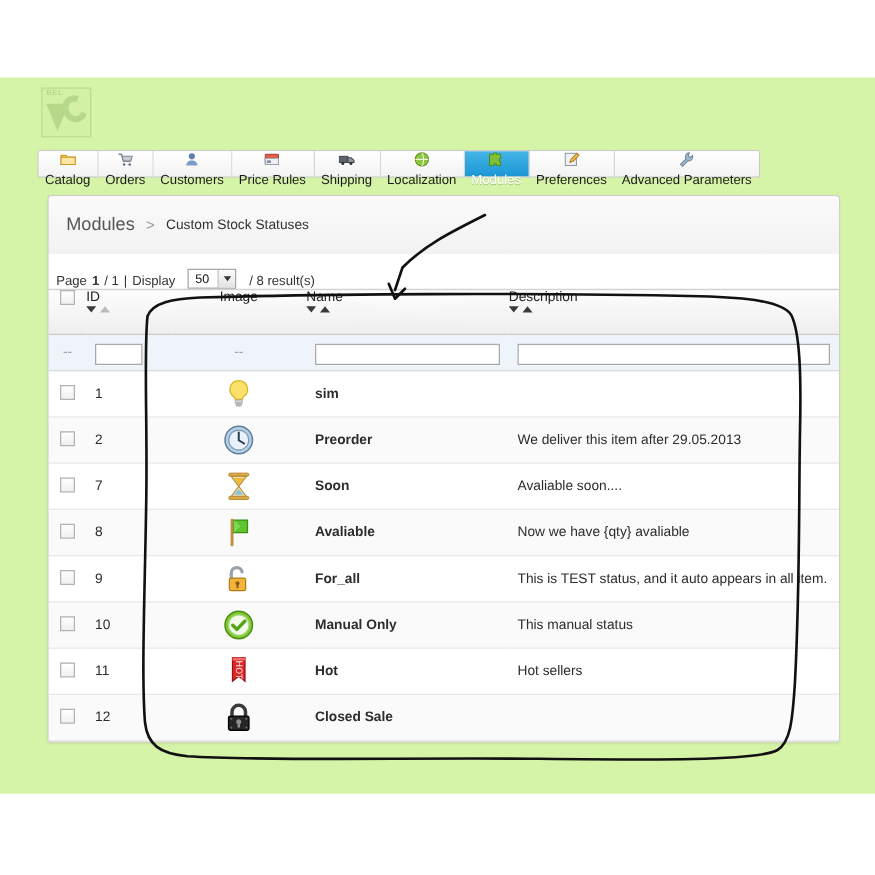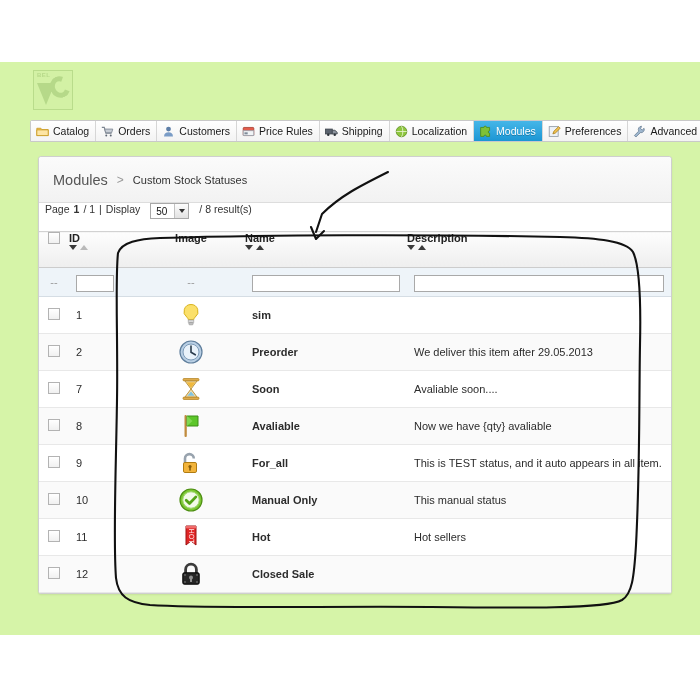--- a/index.html
+++ b/index.html
@@ -74,20 +74,21 @@
   .tab {
     display: flex; align-items: center;
     padding: 0 6px 0 5px;
     gap: 4px;
     font-size: 10.5px;
     color: #1a1a1a;
     border-right: 1px solid #d6d6d6;
     background: linear-gradient(#ffffff, #f3f3f3);
     white-space: nowrap;
     cursor: pointer;
+    flex-direction: column;
   }
   .tab:last-child { border-right: none; }
   .tab.active {
     background: linear-gradient(#45b6e8, #1c96d4);
     color: #ffffff;
     text-shadow: 0 1px 0 rgba(0,0,0,.25);
   }
   .tico { width: 13px; height: 13px; flex: 0 0 13px; display:block; }
 
   
@@ -108,21 +109,21 @@
     background: linear-gradient(#fbfbfb, #f2f2f2);
     border-bottom: 1px solid #dddddd;
     border-radius: 3px 3px 0 0;
   }
   .bc-root { font-size: 14.5px; color: #555; }
   .bc-sep  { font-size: 12px; color: #9a9a9a; }
   .bc-cur  { font-size: 11px; color: #333; }
 
   #toolbar {
     height: 28px;
-    display: flex; align-items: flex-start;
+    display: flex; align-items: flex-end;
     padding-left: 6px;
     font-size: 10.5px; color: #333;
     background: #ffffff;
     gap: 4px;
   }
   #toolbar b { font-weight: bold; }
   .sel-wrap {
     display: inline-flex; align-items: stretch;
     height: 16px;
     border: 1px solid #a8a8a8;
@@ -159,21 +160,21 @@
 
   thead th {
     background: linear-gradient(#fdfdfd, #eeeeee);
     border-top: 1px solid #d2d2d2;
     border-bottom: 1px solid #cccccc;
     height: 36px;
     vertical-align: top;
     text-align: left;
     padding: 5px 0 0 9px;
     font-size: 11px;
-    font-weight: bold;
+    font-weight: normal;
     color: #222;
   }
   thead th.ctr { text-align: center; padding-left: 0; }
   .sorts { margin-top: 1px; display: flex; gap: 3px; align-items: center; }
   .ar-d { width:0;height:0;border-left:4px solid transparent;border-right:4px solid transparent;border-top:5px solid #3a3a3a; }
   .ar-u { width:0;height:0;border-left:4px solid transparent;border-right:4px solid transparent;border-bottom:5px solid #3a3a3a; }
   .ar-u.dim { border-bottom-color:#b9b9b9; }
 
   tr.filter-row td {
     background: #eef4f9;

